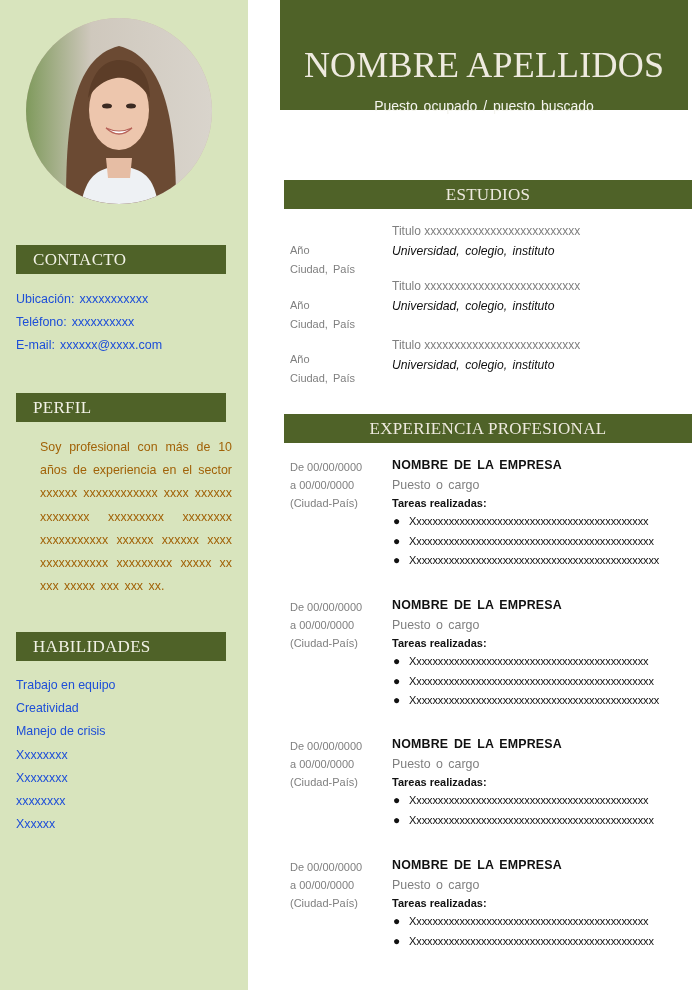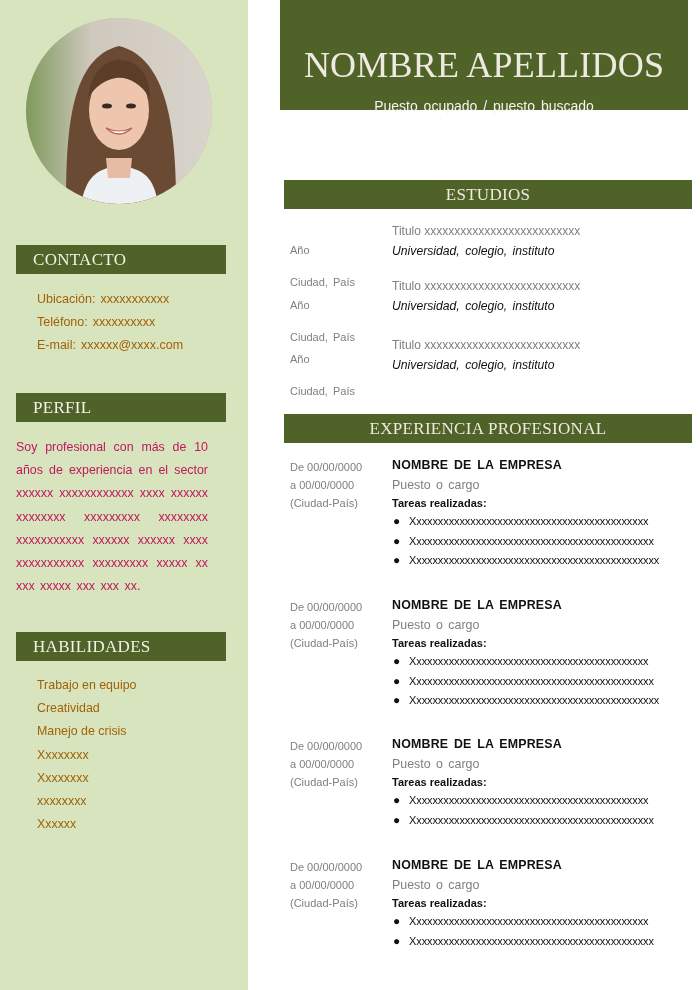--- a/index.html
+++ b/index.html
@@ -5,36 +5,36 @@
     * { margin: 0; padding: 0; box-sizing: border-box; }
     html, body { width: 700px; height: 990px; background: #ffffff; overflow: hidden; }
     body { position: relative; font-family: "Liberation Sans", sans-serif; color: #111; }
 
     .sidebar { position: absolute; left: 0; top: 0; width: 248px; height: 990px; background: #d8e4bd; }
     .photo { position: absolute; left: 26px; top: 18px; width: 186px; height: 186px; border-radius: 50%; overflow: hidden; background: #c9b8a8; }
     .photo svg { width: 100%; height: 100%; display: block; }
 
     .side-heading { position: absolute; left: 16px; width: 210px; height: 29px; background: #4f6228; color: #f2f2e6;
       font-family: "Liberation Serif", serif; font-size: 17px; letter-spacing: 0.3px; line-height: 29px; padding-left: 17px; }
-    .side-text { position: absolute; left: 37px; font-size: 12.5px; color: #a16207; }
+    .side-text { position: absolute; left: 16px; font-size: 12.5px; color: #1d4ed8; }
     .contact-line { height: 23px; line-height: 23px; }
     .contact-line .val { margin-left: 5px; }
-    .profile-text { position: absolute; left: 16px; width: 192px; font-size: 12.4px; line-height: 23.2px; text-align: justify; color: #be185d; word-spacing: 2px; }
+    .profile-text { position: absolute; left: 40px; width: 192px; font-size: 12.4px; line-height: 23.2px; text-align: justify; color: #a16207; word-spacing: 2px; }
     .skill { height: 23.2px; line-height: 23.2px; font-size: 12.4px; }
 
     .header { position: absolute; left: 280px; top: 0; width: 408px; height: 110px; background: #4f6228; text-align: center; }
     .header .name { font-family: "Liberation Serif", serif; color: #eeeadf; font-size: 36px; margin-top: 44px; letter-spacing: 0.2px; }
     .header .role { color: #f4f4ee; font-size: 14px; margin-top: 12px; word-spacing: 2px; }
 
     .main-heading { position: absolute; left: 284px; width: 408px; height: 29px; background: #4f6228; color: #eeeadf;
       font-family: "Liberation Serif", serif; font-size: 17px; line-height: 29px; text-align: center; letter-spacing: 0.3px; }
 
     .edu { position: absolute; left: 290px; width: 400px; }
     .edu .left { position: absolute; left: 0; top: 16px; width: 100px; font-size: 11px; color: #7f7f7f; line-height: 19px; }
-    .edu .left .city { word-spacing: 2px; margin-top: 13px; }
+    .edu .left .city { word-spacing: 2px; }
     .edu .right { position: absolute; left: 102px; top: -3px; }
     .edu .title { font-size: 12px; color: #7f7f7f; line-height: 18px; }
     .edu .inst { font-size: 12.2px; color: #111; font-style: italic; line-height: 22px; word-spacing: 2px; }
 
     .job { position: absolute; left: 290px; width: 400px; }
     .job .left { position: absolute; left: 0; top: 0; width: 100px; font-size: 11px; color: #7f7f7f; line-height: 18px; }
     .job .right { position: absolute; left: 102px; top: -2px; width: 300px; }
     .job .company { font-size: 12.4px; font-weight: bold; color: #111; line-height: 19px; word-spacing: 2px; letter-spacing: 0.2px; }
     .job .position { font-size: 12.4px; color: #7f7f7f; line-height: 20px; word-spacing: 2px; }
     .job .tasks-label { font-size: 11px; font-weight: bold; color: #111; line-height: 17px; }

